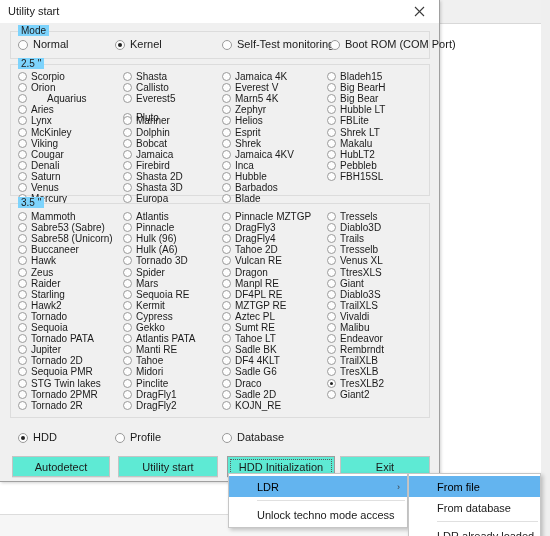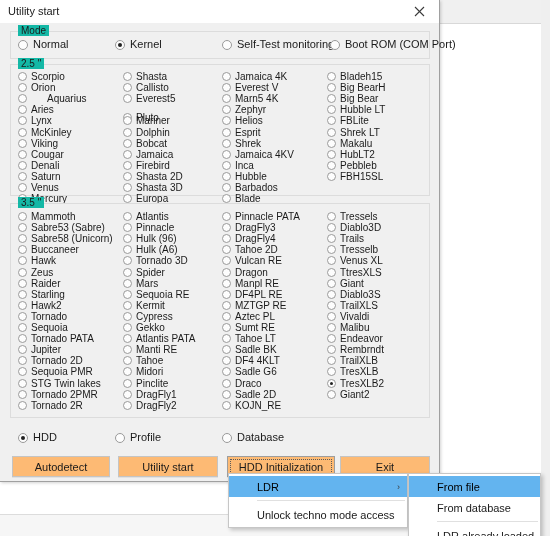--- a/index.html
+++ b/index.html
@@ -98,21 +98,21 @@
   .groupbox {
     position: absolute;
     border: 1px solid #dcdcdc;
     box-sizing: border-box;
     background: transparent;
   }
   .group-label {
     position: absolute;
     top: -7px;
     left: 7px;
-    background: #14b8a6;
+    background: #7dd3fc;
     padding: 0 3px;
     font-size: 10px;
     color: #1a1a1a;
     white-space: nowrap;
     line-height: 11px;
   }
 
   
   .radio {
     position: absolute;
@@ -152,21 +152,21 @@
   .radio.mode.checked .dot::after { left: 2px; top: 2px; width: 4px; height: 4px; }
 
   .radio.load .lbl { font-size: 11px; }
   .radio.load .dot { width: 10px; height: 10px; margin-right: 5px; }
   .radio.load.checked .dot::after { left: 2px; top: 2px; width: 4px; height: 4px; }
 
   
   .dlgbutton {
     position: absolute;
     height: 21px;
-    background: #fdba74;
+    background: #5eead4;
     border: 1px solid #c4c4c4;
     box-sizing: border-box;
     display: flex;
     align-items: center;
     justify-content: center;
     font-size: 11px;
     color: #1a1a1a;
     cursor: default;
     box-shadow: 0 1px 0 rgba(0,0,0,0.06);
   }
@@ -603,21 +603,21 @@
       <div class="radio " style="left: 123px; top: 389px;">
         <span class="dot"></span>
         <span class="lbl">DragFly1</span>
       </div>
       <div class="radio " style="left: 123px; top: 400px;">
         <span class="dot"></span>
         <span class="lbl">DragFly2</span>
       </div>
       <div class="radio " style="left: 222px; top: 211px;">
         <span class="dot"></span>
-        <span class="lbl">Pinnacle PATA</span>
+        <span class="lbl">Pinnacle MZTGP</span>
       </div>
       <div class="radio " style="left: 222px; top: 222px;">
         <span class="dot"></span>
         <span class="lbl">DragFly3</span>
       </div>
       <div class="radio " style="left: 222px; top: 233px;">
         <span class="dot"></span>
         <span class="lbl">DragFly4</span>
       </div>
       <div class="radio " style="left: 222px; top: 244px;">

